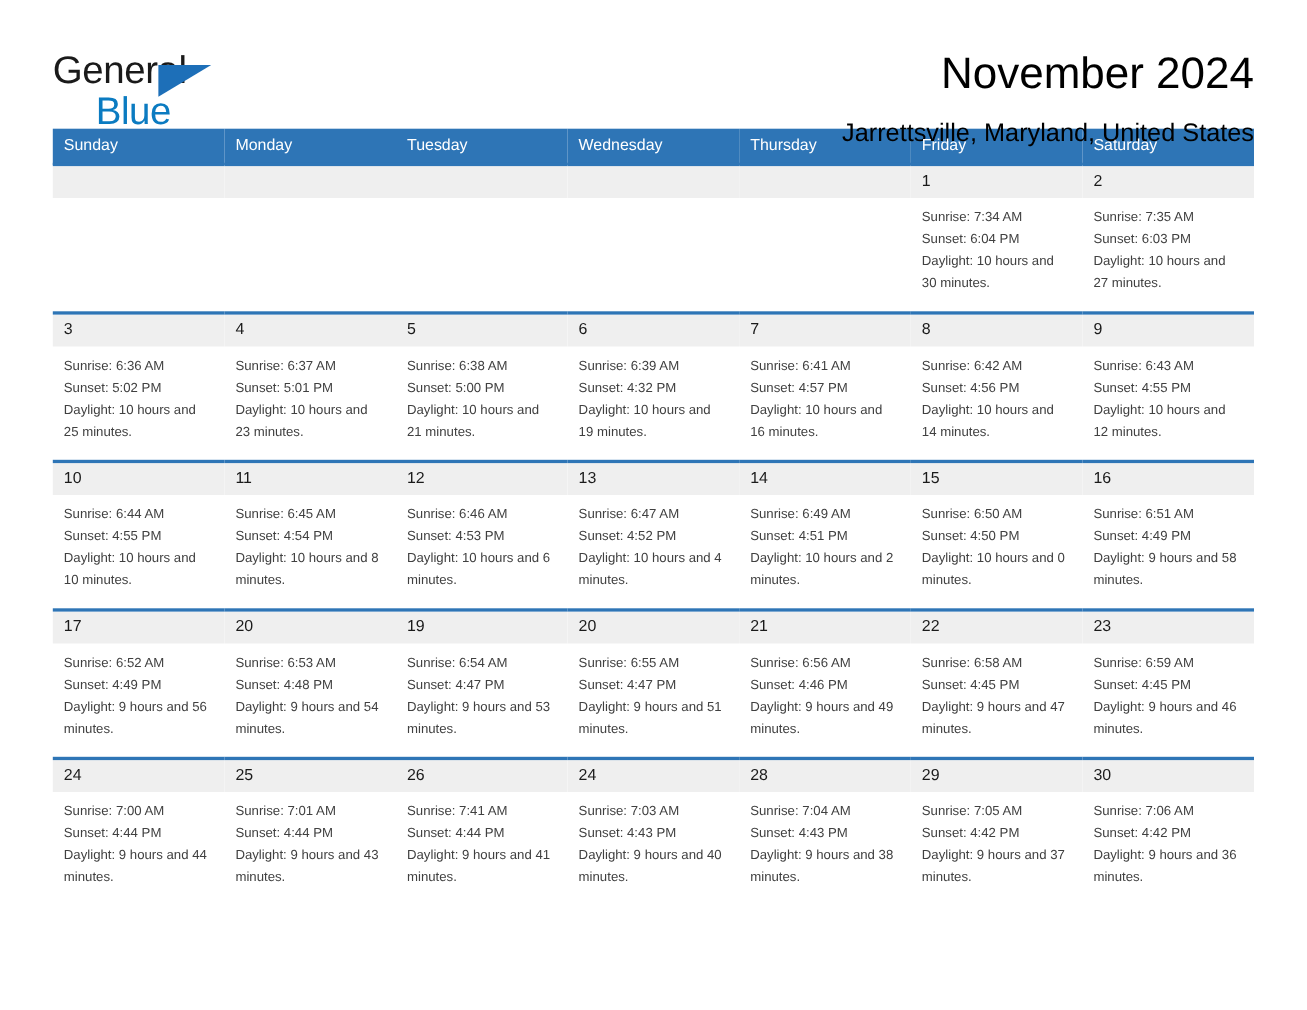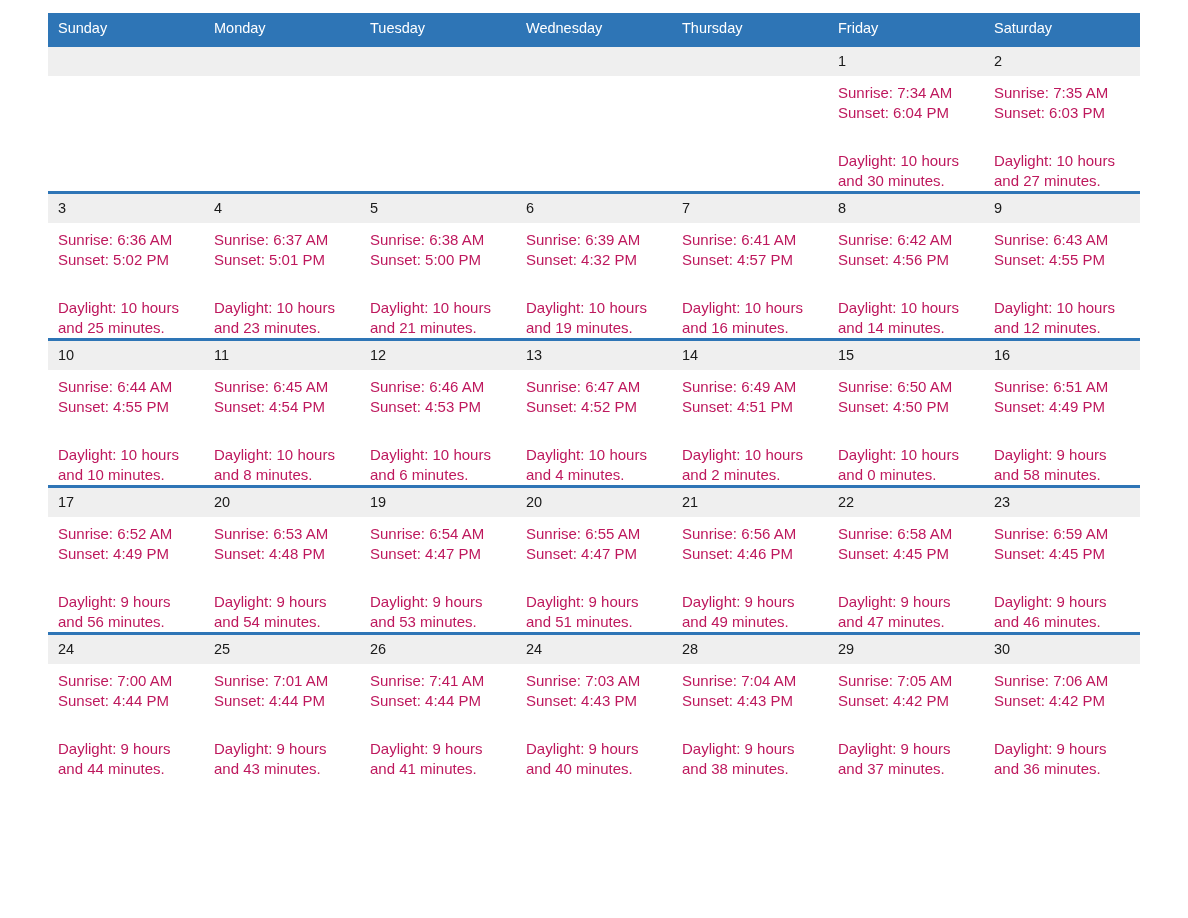--- a/index.html
+++ b/index.html
@@ -120,37 +120,50 @@
     line-height: 16px;
     color: #1a1a1a;
     padding: 6px 0 7px 10px;
     height: 16px;
   }
   .daynum.empty {
     color: transparent;
   }
   .cell-body {
     padding: 7px 10px 0 10px;
-    font-size: 15px;
+    font-size: 12px;
     line-height: 20px;
-    color: #be185d;
+    color: #404040;
   }
   .cell-body div {
     white-space: nowrap;
   }
   .cell-body .daylight {
     white-space: normal;
-    margin-top: 28px;
   }
 </style>
 </head>
 <body>
 
 <div class="page">
 
+  <div class="header">
+
+    <div class="logo">
+      <span class="logo-general">General</span>
+      <span class="logo-tri"></span>
+      <span class="logo-blue">Blue</span>
+    </div>
+
+    <div class="titles">
+      <h1 class="month-title">November 2024</h1>
+      <h2 class="location-title">Jarrettsville, Maryland, United States</h2>
+    </div>
+
+  </div>
 
   <table class="calendar">
     <thead>
       <tr>
         <th>Sunday</th>
         <th>Monday</th>
         <th>Tuesday</th>
         <th>Wednesday</th>
         <th>Thursday</th>
         <th>Friday</th>

